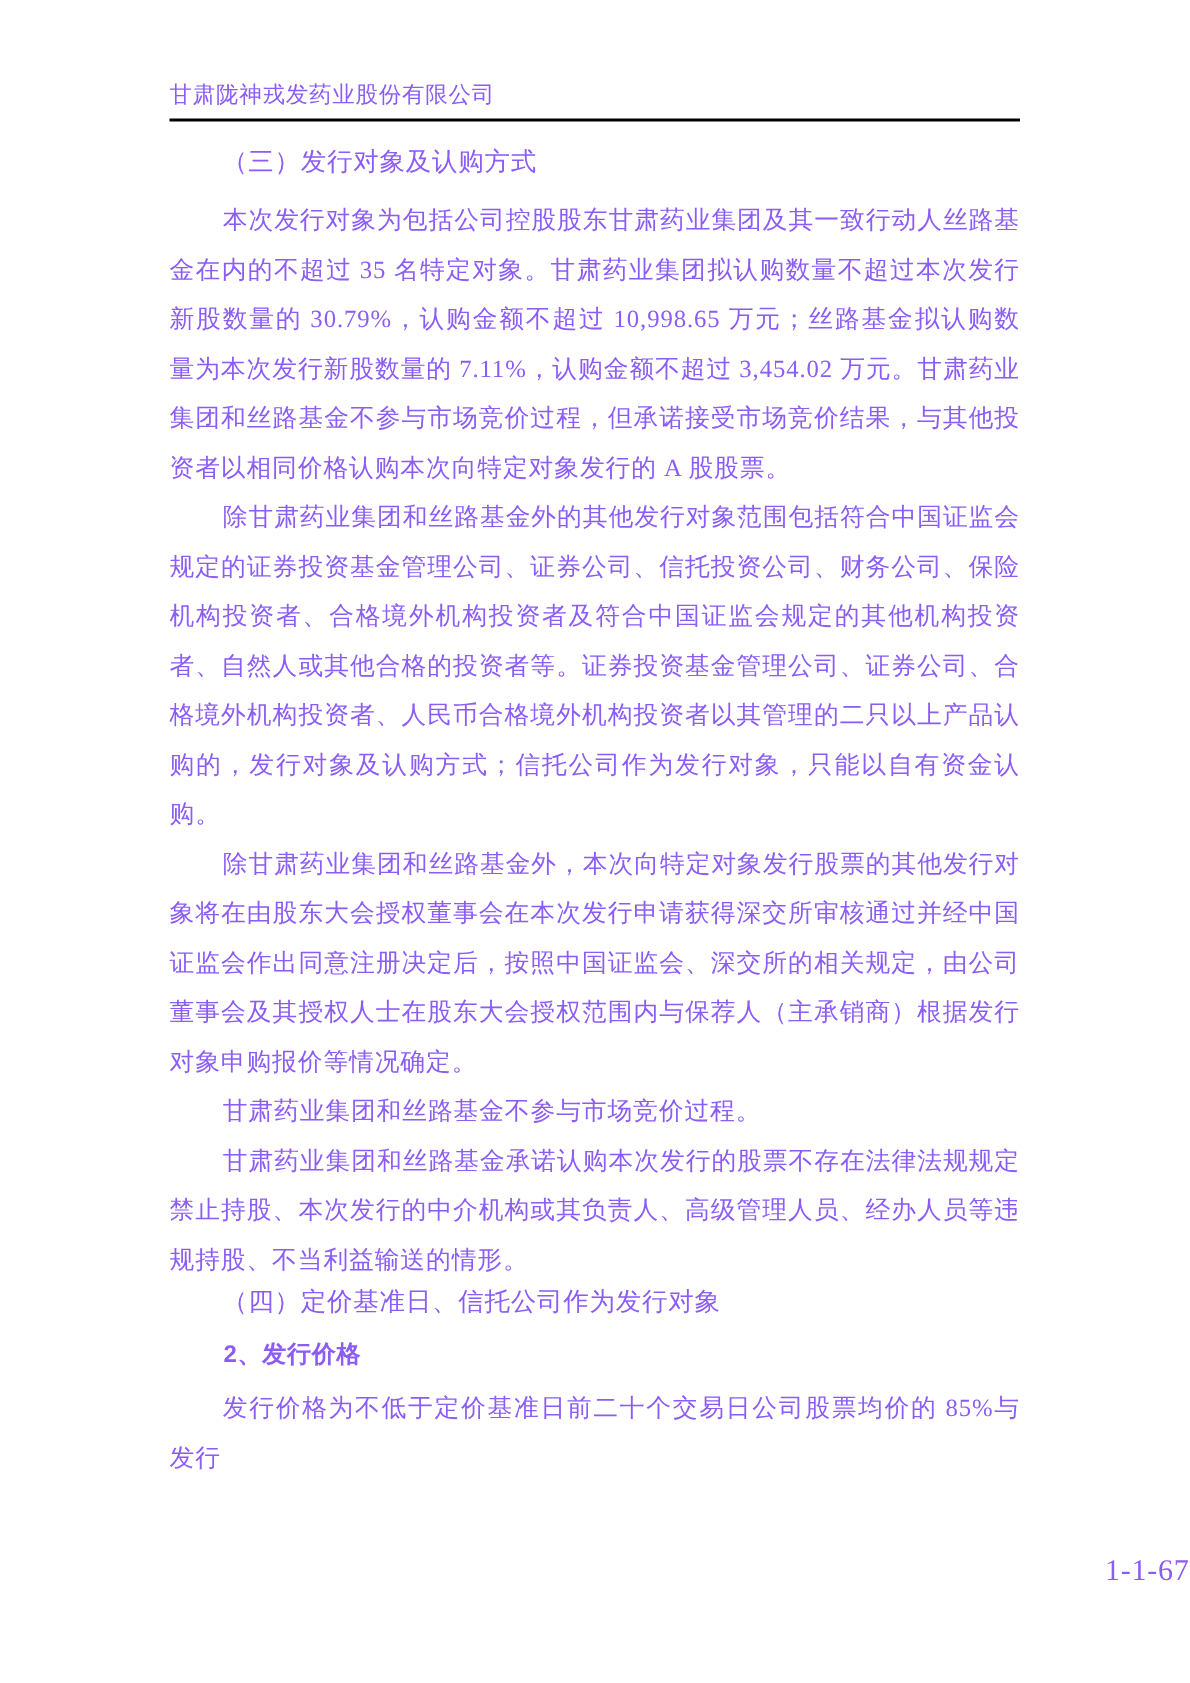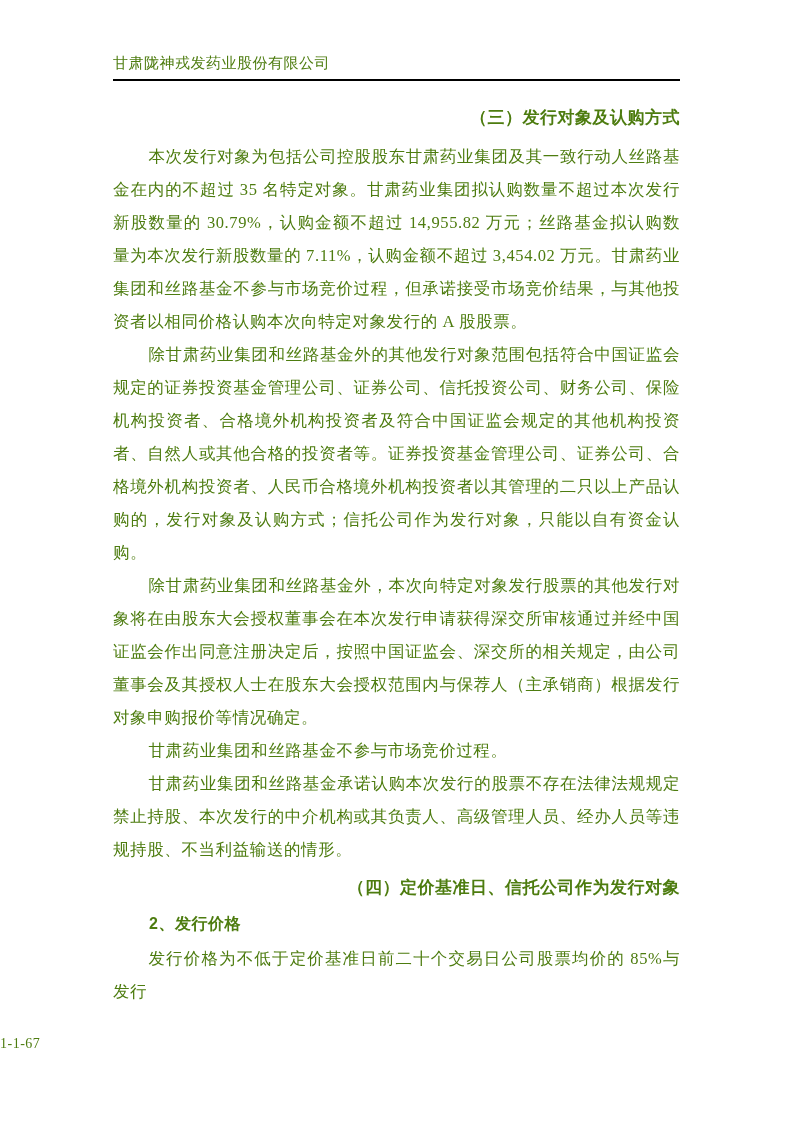--- a/index.html
+++ b/index.html
@@ -3,21 +3,21 @@
 <meta charset="utf-8">
 <style>
   * { margin: 0; padding: 0; box-sizing: border-box; }
   html, body { background: #ffffff; }
   .page {
     position: relative;
     width: 793px;
     height: 1122px;
     margin: 0 auto;
     background: #ffffff;
-    color: #4d7c0f;
+    color: #8b5cf6;
     font-family: "Liberation Serif", "DejaVu Serif", serif;
     overflow: hidden;
   }
   .header {
     position: absolute;
     top: 54px;
     left: 113px;
     width: 567px;
     display: flex;
     justify-content: space-between;
@@ -29,28 +29,26 @@
   }
   .header .left, .header .right { white-space: nowrap; }
   .content {
     position: absolute;
     top: 96px;
     left: 113px;
     width: 567px;
   }
   .sec-heading {
     font-family: "Liberation Sans", "DejaVu Sans", sans-serif;
-    font-weight: bold;
+    font-weight: normal;
     font-size: 17px;
     line-height: 24px;
     padding-left: 35px;
-    margin-top: 10px;
     margin-bottom: 10px;
     letter-spacing: 0.5px;
-    text-align: right;
   }
   .sub-heading {
     font-family: "Liberation Sans", "DejaVu Sans", sans-serif;
     font-weight: bold;
     font-size: 16px;
     line-height: 22px;
     padding-left: 36px;
     margin-top: 13px;
     margin-bottom: 7px;
     letter-spacing: 0.5px;
@@ -61,37 +59,37 @@
     text-indent: 2.15em;
     text-align: justify;
     letter-spacing: 0.6px;
     margin: 0;
   }
   .footer {
     position: absolute;
     top: 1036px;
     left: 0;
     width: 100%;
-    text-align: left;
-    font-size: 14px;
+    text-align: right;
+    font-size: 20px;
     letter-spacing: 0.5px;
   }
 </style>
 </head>
 <body>
 
 <div class="page">
 
   <div class="header">
     <span class="left">甘肃陇神戎发药业股份有限公司</span>
   </div>
 
   <div class="content">
     <h2 class="sec-heading">（三）发行对象及认购方式</h2>
-    <p class="para">本次发行对象为包括公司控股股东甘肃药业集团及其一致行动人丝路基金在内的不超过 35 名特定对象。甘肃药业集团拟认购数量不超过本次发行新股数量的 30.79%，认购金额不超过 14,955.82 万元；丝路基金拟认购数量为本次发行新股数量的 7.11%，认购金额不超过 3,454.02 万元。甘肃药业集团和丝路基金不参与市场竞价过程，但承诺接受市场竞价结果，与其他投资者以相同价格认购本次向特定对象发行的 A 股股票。</p>
+    <p class="para">本次发行对象为包括公司控股股东甘肃药业集团及其一致行动人丝路基金在内的不超过 35 名特定对象。甘肃药业集团拟认购数量不超过本次发行新股数量的 30.79%，认购金额不超过 10,998.65 万元；丝路基金拟认购数量为本次发行新股数量的 7.11%，认购金额不超过 3,454.02 万元。甘肃药业集团和丝路基金不参与市场竞价过程，但承诺接受市场竞价结果，与其他投资者以相同价格认购本次向特定对象发行的 A 股股票。</p>
     <p class="para">除甘肃药业集团和丝路基金外的其他发行对象范围包括符合中国证监会规定的证券投资基金管理公司、证券公司、信托投资公司、财务公司、保险机构投资者、合格境外机构投资者及符合中国证监会规定的其他机构投资者、自然人或其他合格的投资者等。证券投资基金管理公司、证券公司、合格境外机构投资者、人民币合格境外机构投资者以其管理的二只以上产品认购的，发行对象及认购方式；信托公司作为发行对象，只能以自有资金认购。</p>
     <p class="para">除甘肃药业集团和丝路基金外，本次向特定对象发行股票的其他发行对象将在由股东大会授权董事会在本次发行申请获得深交所审核通过并经中国证监会作出同意注册决定后，按照中国证监会、深交所的相关规定，由公司董事会及其授权人士在股东大会授权范围内与保荐人（主承销商）根据发行对象申购报价等情况确定。</p>
     <p class="para">甘肃药业集团和丝路基金不参与市场竞价过程。</p>
     <p class="para">甘肃药业集团和丝路基金承诺认购本次发行的股票不存在法律法规规定禁止持股、本次发行的中介机构或其负责人、高级管理人员、经办人员等违规持股、不当利益输送的情形。</p>
     <h2 class="sec-heading">（四）定价基准日、信托公司作为发行对象</h2>
     <h3 class="sub-heading">2、发行价格</h3>
     <p class="para">发行价格为不低于定价基准日前二十个交易日公司股票均价的 85%与发行</p>
   </div>
 
   <div class="footer">

